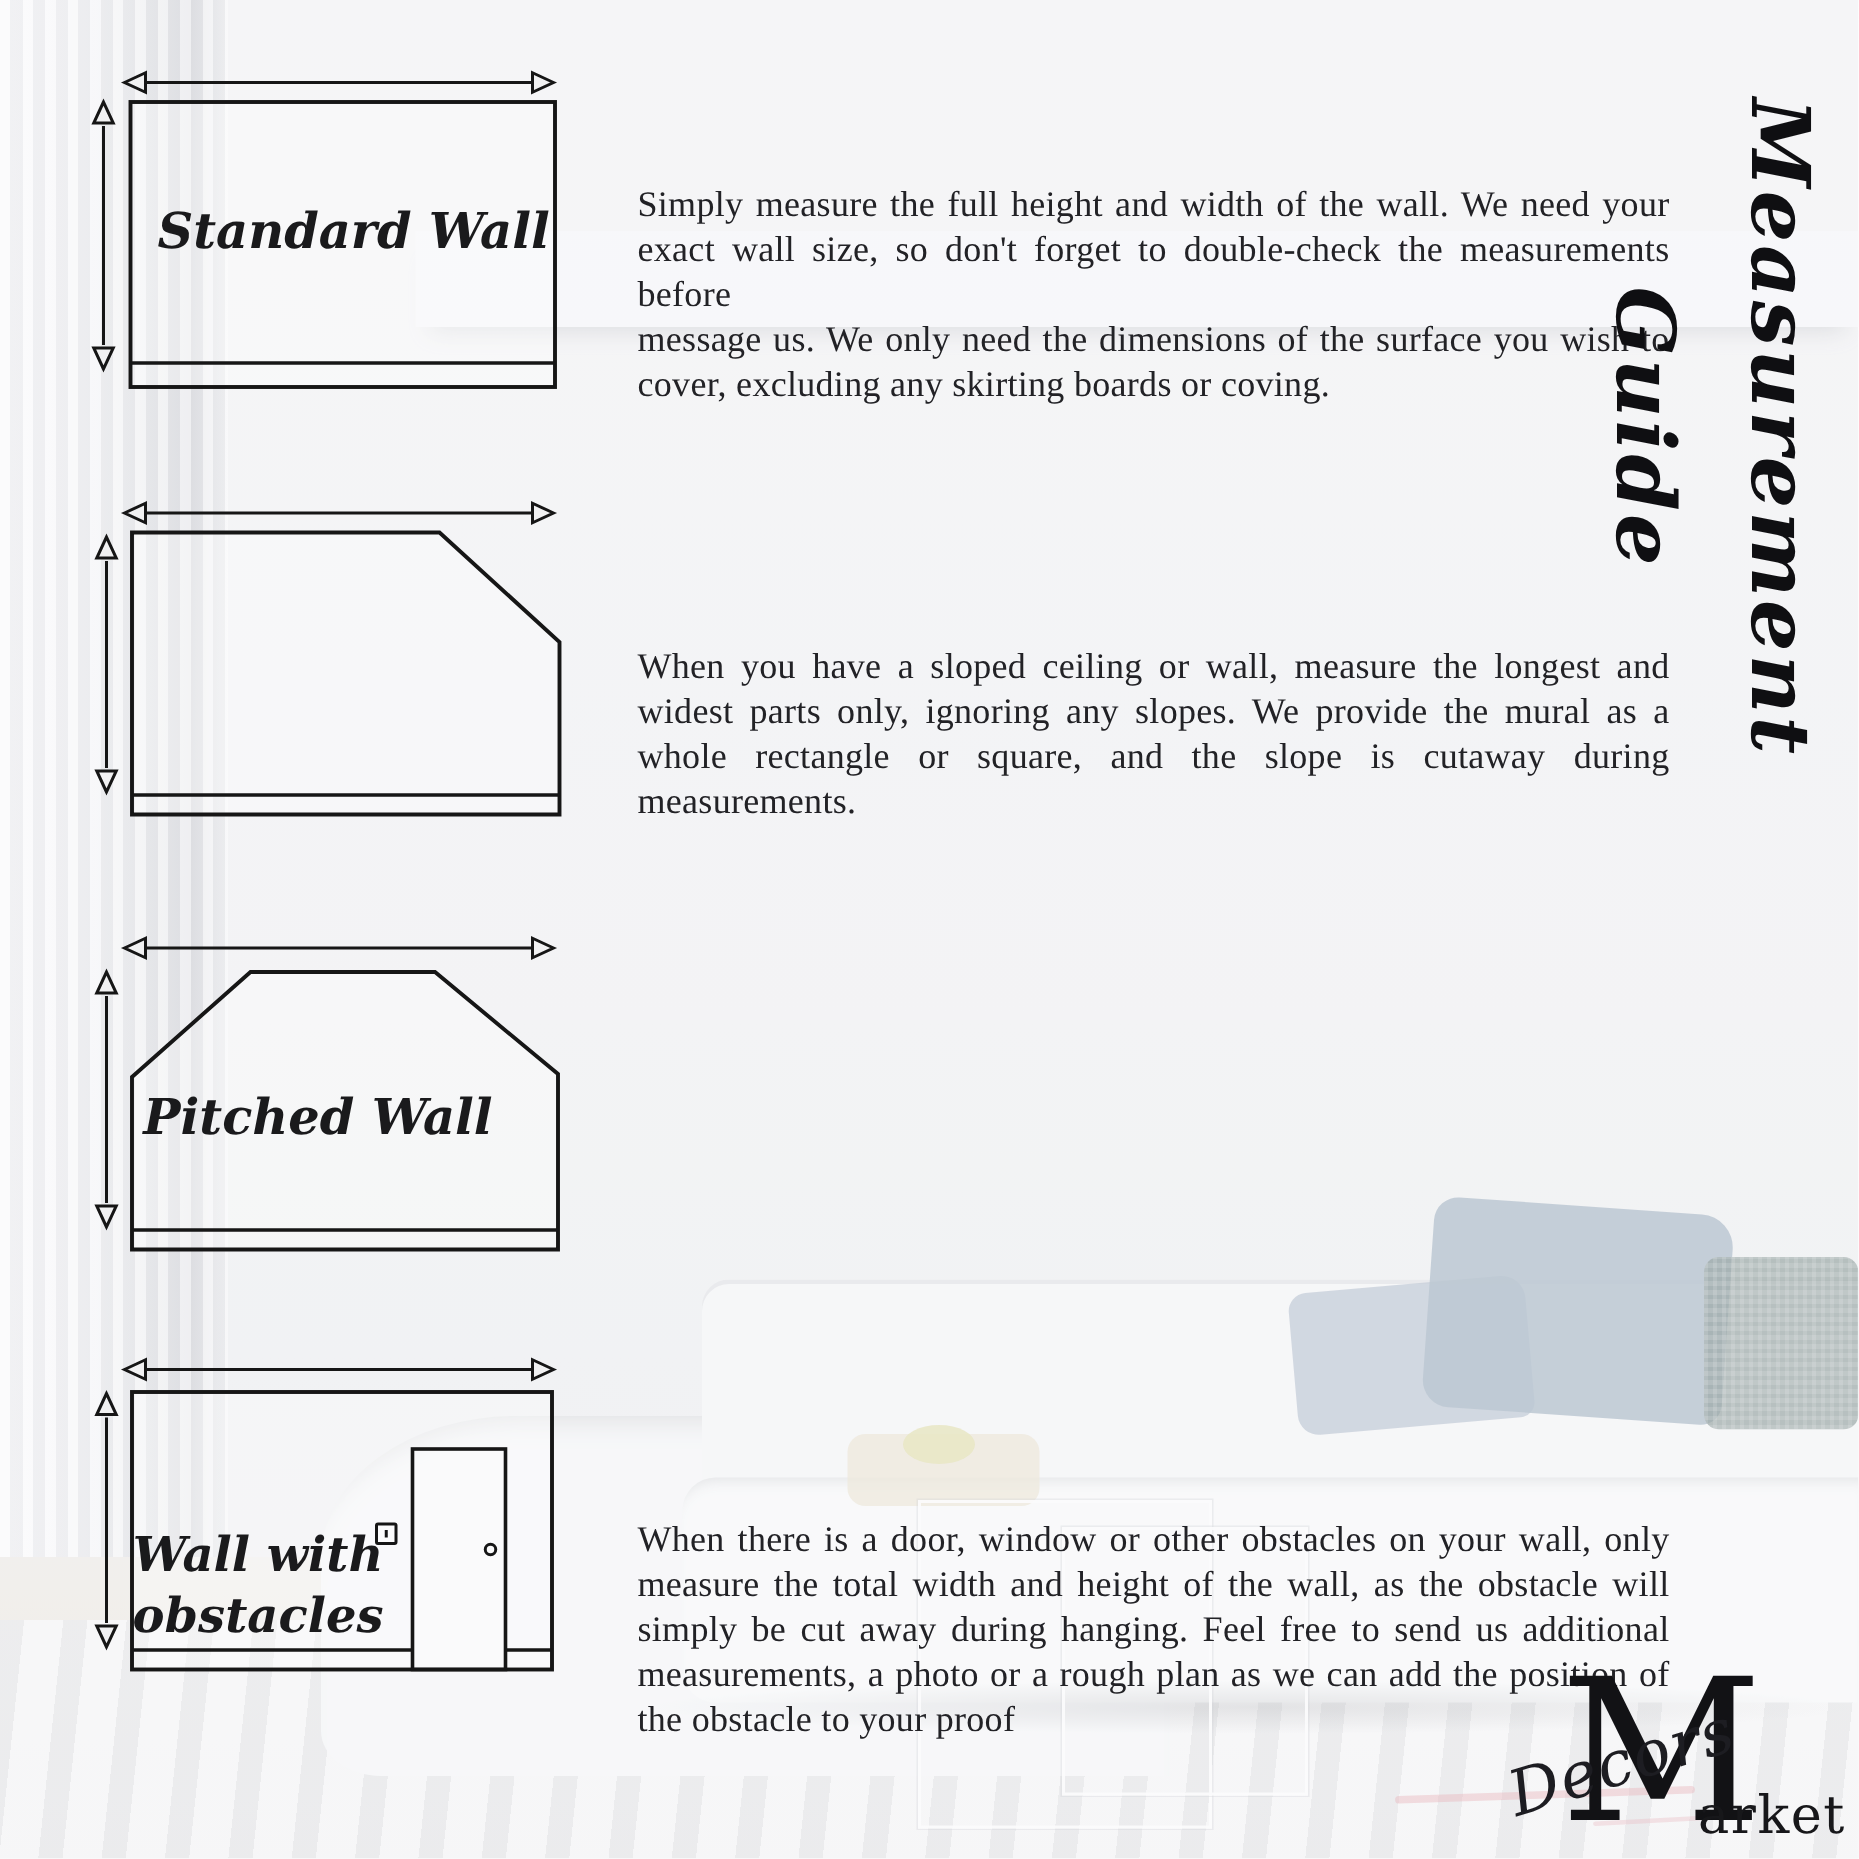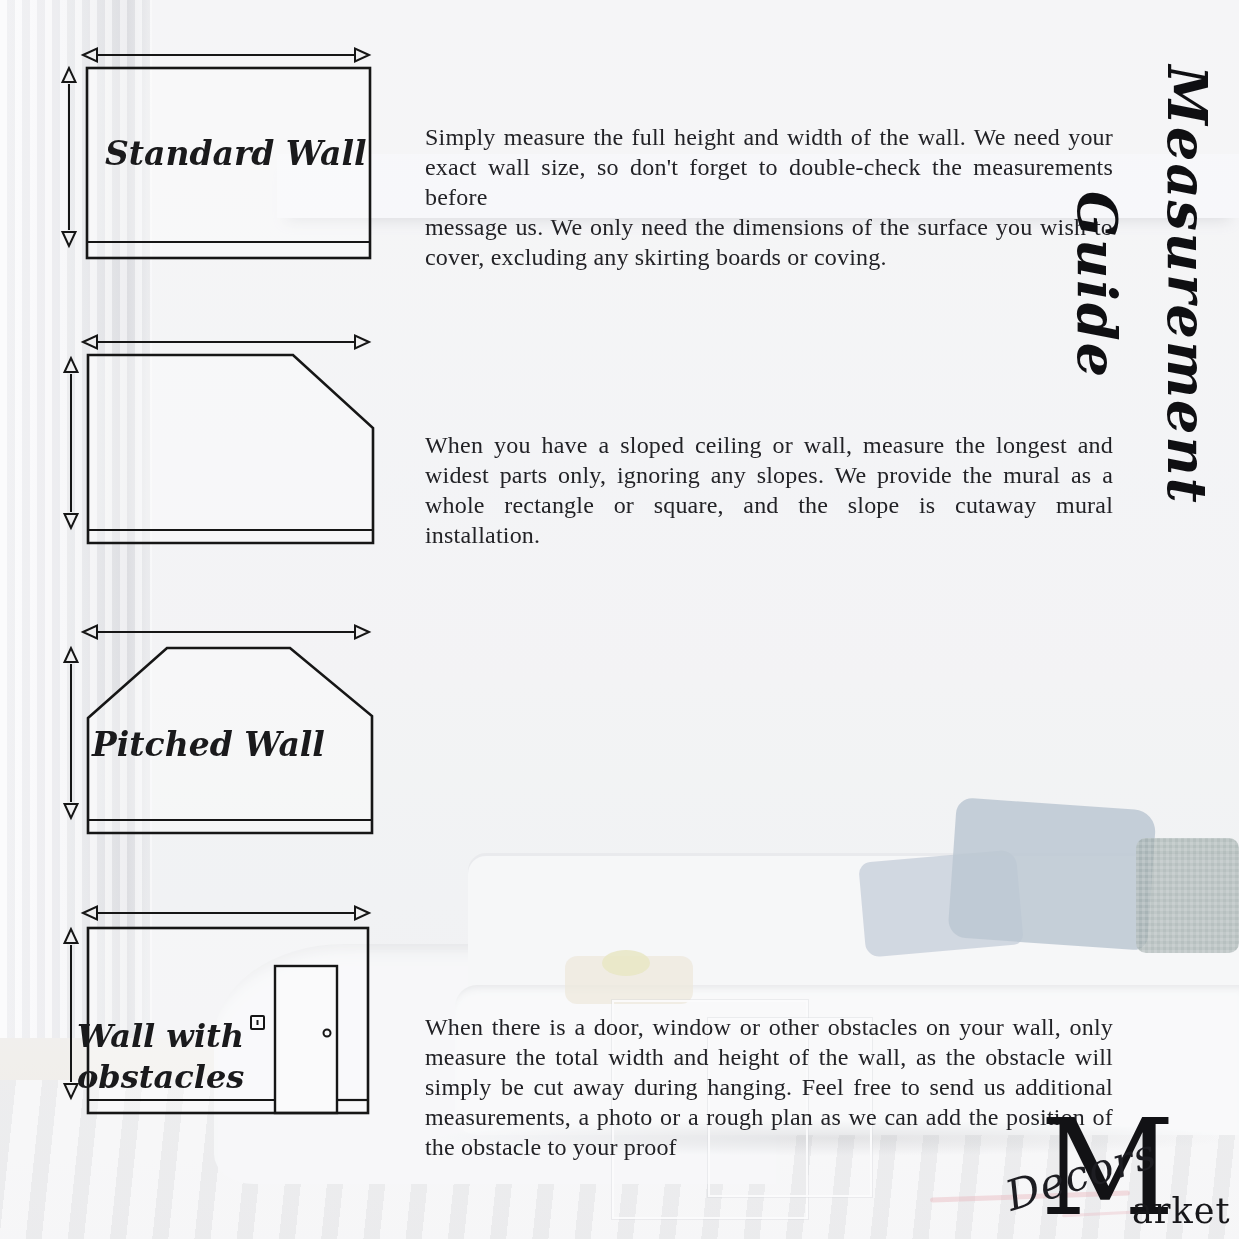--- a/index.html
+++ b/index.html
@@ -55,21 +55,21 @@
 
   
   .content{z-index:2;}
   .diagram{position:absolute;}
   .ln{stroke:#161616;stroke-width:2;fill:none;}
   .hd{fill:#f1f1f2;stroke:#161616;stroke-width:2;stroke-linejoin:miter;}
   .wall{fill:rgba(255,255,255,.32);stroke:#161616;stroke-width:2.6;}
   .thin{stroke:#161616;stroke-width:2.2;fill:none;}
   .doorln{stroke:#161616;stroke-width:2.4;fill:rgba(255,255,255,.2);}
   .diagram-label{position:absolute;font-family:"DejaVu Serif",serif;font-style:italic;font-weight:700;
-    color:#1a1a1c;white-space:pre;font-size:33px;line-height:41px;}
+    color:#1a1a1c;text-align:center;white-space:pre;font-size:33px;line-height:41px;}
   .p{position:absolute;width:688px;font-family:"Liberation Serif",serif;font-size:24px;line-height:30px;
     color:#222226;text-align:justify;white-space:pre-wrap;letter-spacing:.2px;margin-top:40px;}
   .vtitle{position:absolute;left:917px;top:240px;width:540px;height:90px;transform:rotate(90deg);
     font-family:"DejaVu Serif",serif;font-style:italic;font-weight:700;font-size:54px;line-height:90px;
     text-align:center;color:#0f0f12;letter-spacing:2px;}
   .logo{position:absolute;left:1000px;top:1128px;width:239px;height:111px;}
   .logo-m{position:absolute;left:40px;top:-26px;font-family:"DejaVu Serif",serif;font-size:132px;
     line-height:1;color:#121215;}
   .logo-suffix{position:absolute;left:132px;bottom:8px;font-family:"DejaVu Serif",serif;font-size:35px;
     letter-spacing:1px;color:#17171a;}
@@ -130,21 +130,21 @@
         <polygon class="hd" points="314,14 300,7.5 300,20.5"></polygon>
       </g>
       <g>
         <line class="ln" x1="16" y1="46" x2="16" y2="184"></line>
         <polygon class="hd" points="16,30 9.5,44 22.5,44"></polygon>
         <polygon class="hd" points="16,200 9.5,186 22.5,186"></polygon>
       </g>
       <polygon class="wall" points="33,27 238,27 318,100 318,215 33,215"></polygon>
       <line class="thin" x1="33" y1="202" x2="318" y2="202"></line>
     </svg>
-    <div class="p" style="left:425px;top:390px">When you have a sloped ceiling or wall, measure the longest and widest parts only, ignoring any slopes. We provide the mural as a whole rectangle or square, and the slope is cutaway mural installation.</div>
+    <div class="p" style="left:425px;top:390px">When you have a sloped ceiling or wall, measure the longest and widest parts only, ignoring any slopes. We provide the mural as a whole rectangle or square, and the slope is cutaway during measurements.</div>
 
     <svg class="diagram" style="left:55px;top:618px" width="325" height="222" viewBox="0 0 325 222">
       <g>
         <line class="ln" x1="42" y1="14" x2="300" y2="14"></line>
         <polygon class="hd" points="28,14 42,7.5 42,20.5"></polygon>
         <polygon class="hd" points="314,14 300,7.5 300,20.5"></polygon>
       </g>
       <g>
         <line class="ln" x1="16" y1="46" x2="16" y2="184"></line>
         <polygon class="hd" points="16,30 9.5,44 22.5,44"></polygon>

